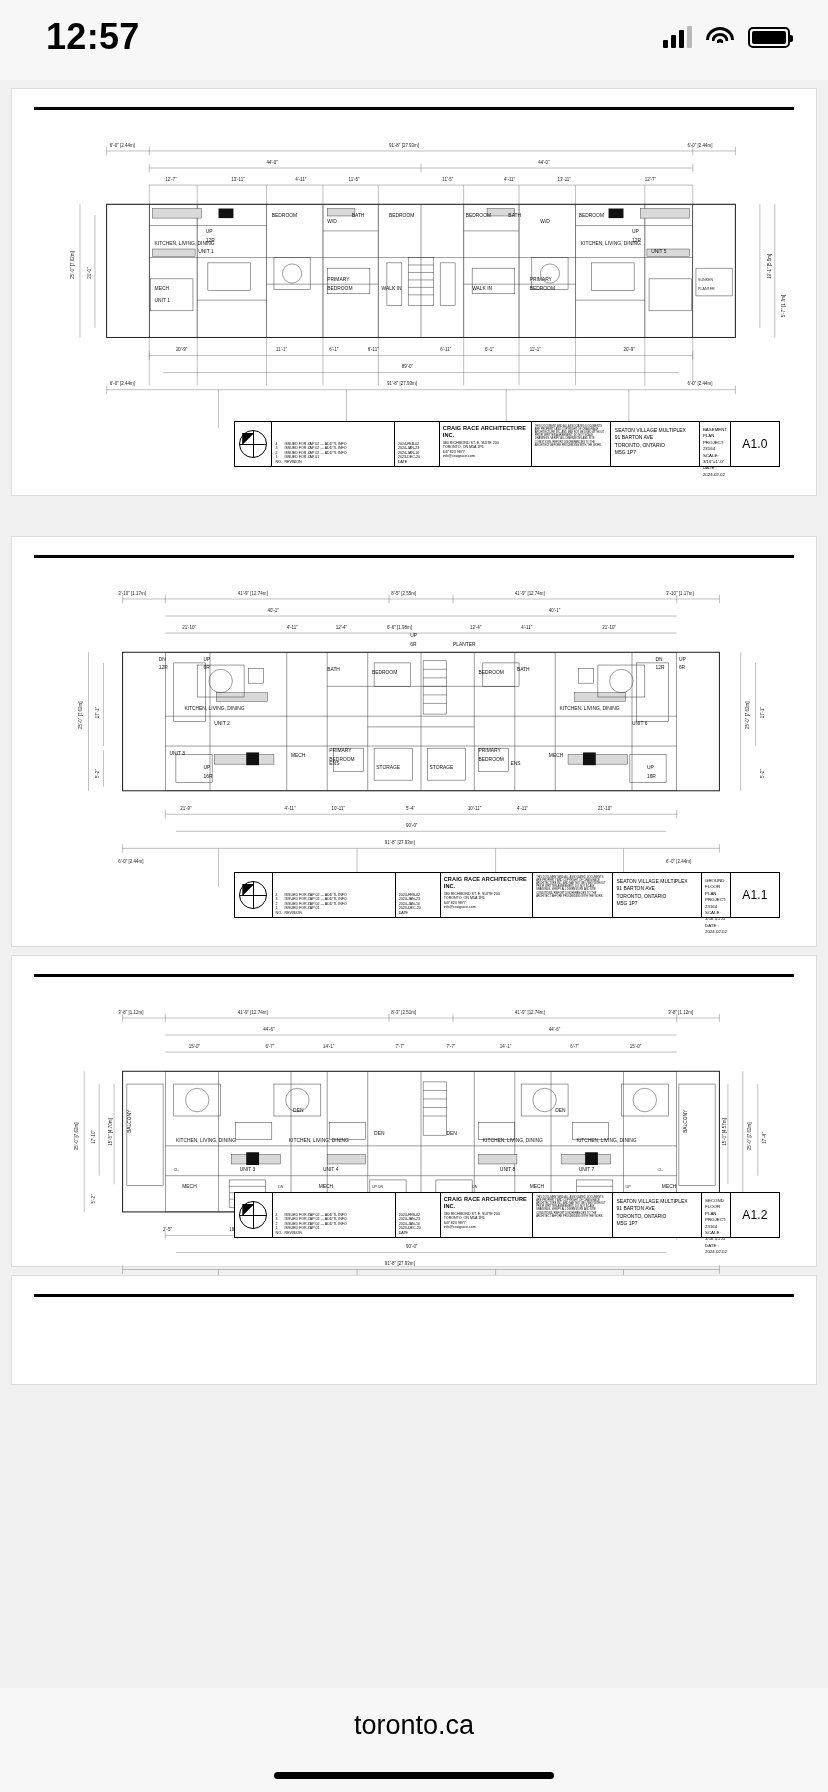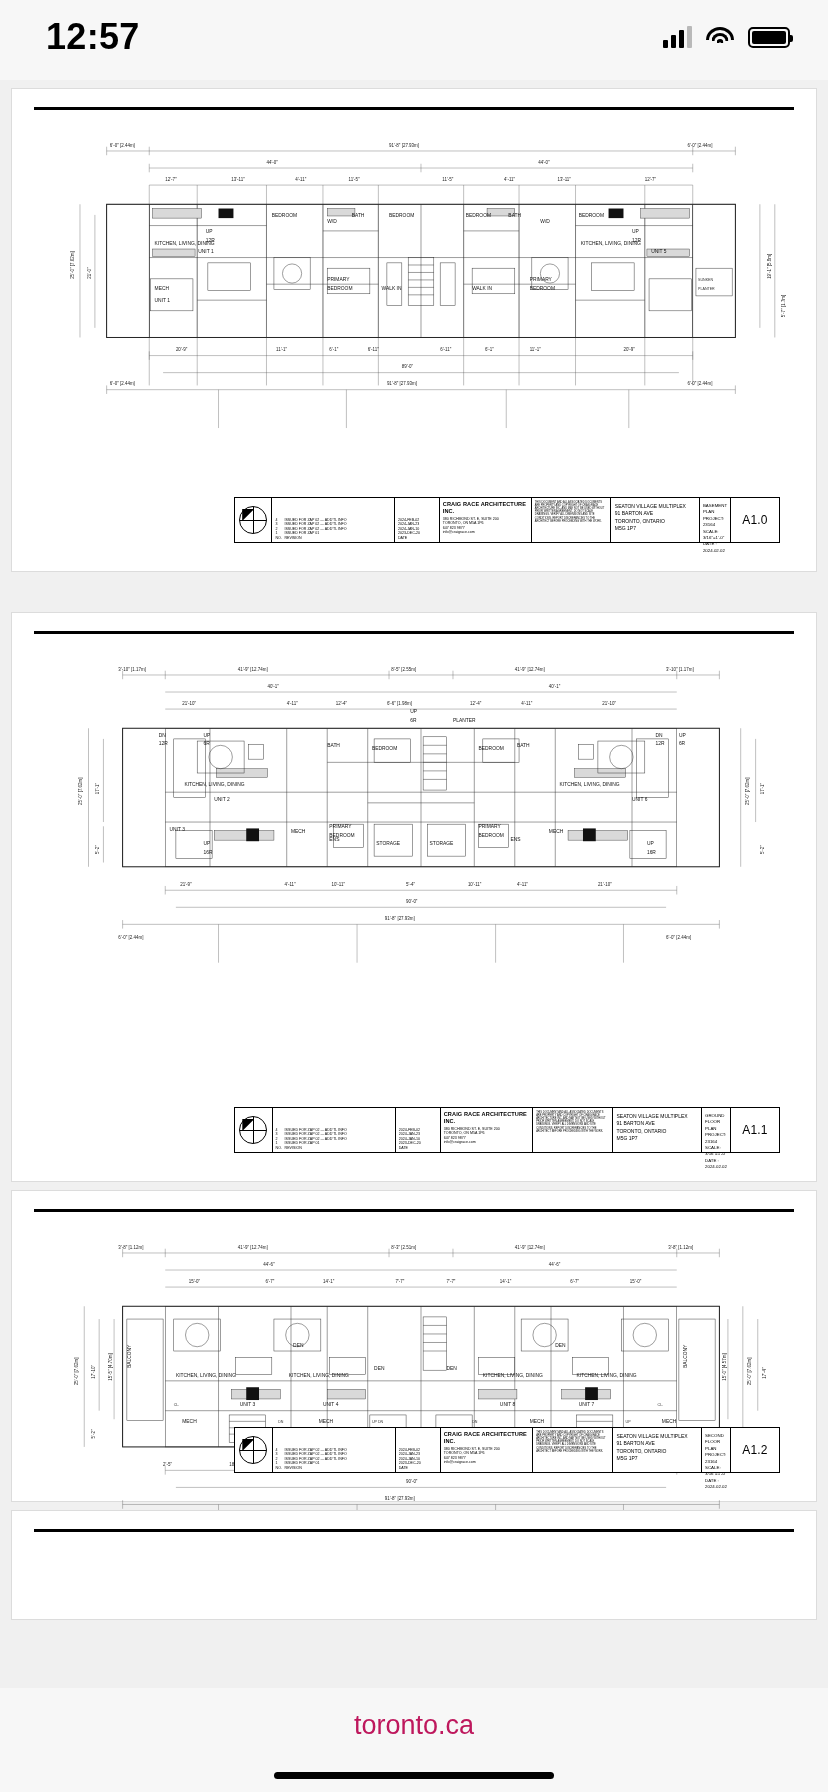--- a/index.html
+++ b/index.html
@@ -64,22 +64,22 @@
     background: #f0f0f0;
     overflow: hidden;
   }
   .sheet {
     position: relative;
     width: 806px;
     margin: 8px auto 0 auto;
     background: #ffffff;
     border: 1px solid #dcdcdc;
   }
-  .sheet.s1 { height: 484px; }
-  .sheet.s2 { height: 570px; margin-top: 40px; }
+  .sheet.s1 { height: 408px; }
+  .sheet.s2 { height: 411px; margin-top: 40px; }
   .sheet.s3 { height: 312px; }
   .sheet.s4 { height: 110px; }
 
   .rule-top {
     position: absolute; left: 22px; right: 22px; top: 18px;
     height: 3px; background: #000;
   }
 
   .plan {
     position: absolute;
@@ -177,21 +177,21 @@
   .bottombar {
     height: 104px;
     background: #f7f7f7;
     display: flex;
     align-items: flex-start;
     justify-content: center;
     padding-top: 22px;
   }
   .domain {
     font-size: 27px;
-    color: #be185d;
+    color: #000000;
   }
   .homebar-wrap {
     position: absolute;
     left: 0; bottom: 0; width: 828px; height: 34px;
     display: flex; align-items: center; justify-content: center;
     background: #f7f7f7;
   }
   .homebar {
     width: 280px; height: 7px; border-radius: 4px; background: #000;
   }

